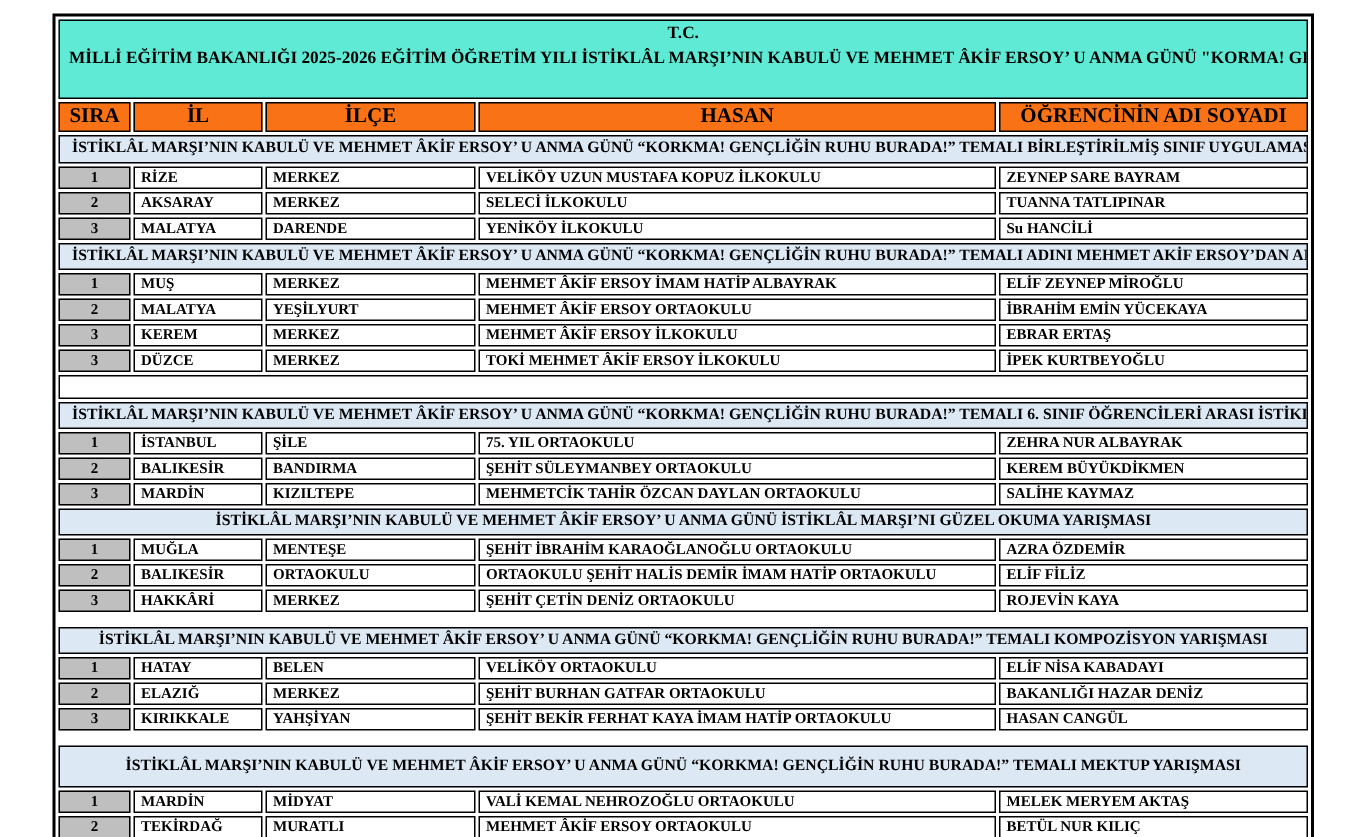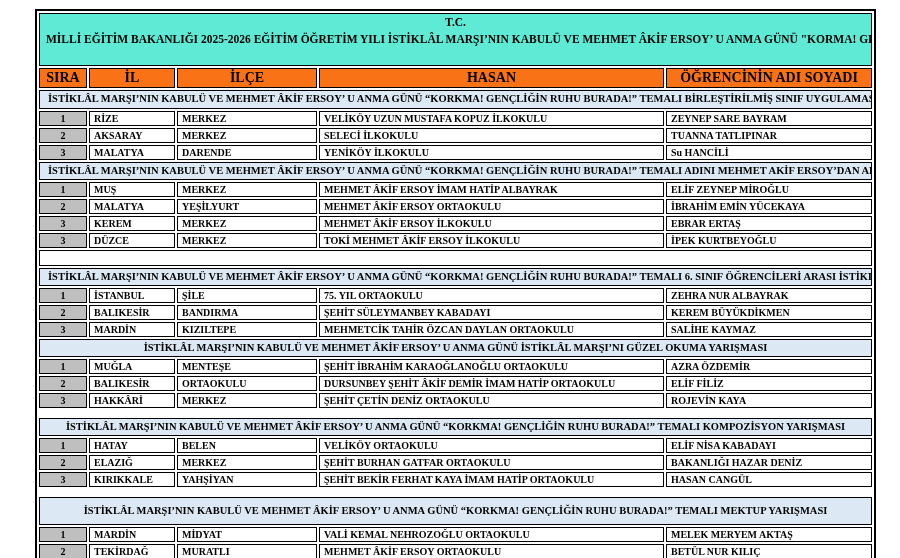--- a/index.html
+++ b/index.html
@@ -183,21 +183,21 @@
           <td class="cell-sira">1</td>
           <td class="cell">İSTANBUL</td>
           <td class="cell">ŞİLE</td>
           <td class="cell">75. YIL ORTAOKULU</td>
           <td class="cell">ZEHRA NUR ALBAYRAK</td>
         </tr>
         <tr>
           <td class="cell-sira">2</td>
           <td class="cell">BALIKESİR</td>
           <td class="cell">BANDIRMA</td>
-          <td class="cell">ŞEHİT SÜLEYMANBEY KABADAYI</td>
+          <td class="cell">ŞEHİT SÜLEYMANBEY ORTAOKULU</td>
           <td class="cell">KEREM BÜYÜKDİKMEN</td>
         </tr>
         <tr>
           <td class="cell-sira">3</td>
           <td class="cell">MARDİN</td>
           <td class="cell">KIZILTEPE</td>
           <td class="cell">MEHMETCİK TAHİR ÖZCAN DAYLAN ORTAOKULU</td>
           <td class="cell">SALİHE KAYMAZ</td>
         </tr>
         <tr>
@@ -207,21 +207,21 @@
           <td class="cell-sira">1</td>
           <td class="cell">MUĞLA</td>
           <td class="cell">MENTEŞE</td>
           <td class="cell">ŞEHİT İBRAHİM KARAOĞLANOĞLU ORTAOKULU</td>
           <td class="cell">AZRA ÖZDEMİR</td>
         </tr>
         <tr>
           <td class="cell-sira">2</td>
           <td class="cell">BALIKESİR</td>
           <td class="cell">ORTAOKULU</td>
-          <td class="cell">DURSUNBEY ŞEHİT ÂKİF DEMİR İMAM HATİP ORTAOKULU</td>
+          <td class="cell">ORTAOKULU ŞEHİT HALİS DEMİR İMAM HATİP ORTAOKULU</td>
           <td class="cell">ELİF FİLİZ</td>
         </tr>
         <tr>
           <td class="cell-sira">3</td>
           <td class="cell">HAKKÂRİ</td>
           <td class="cell">MERKEZ</td>
           <td class="cell">ŞEHİT ÇETİN DENİZ ORTAOKULU</td>
           <td class="cell">ROJEVİN KAYA</td>
         </tr>
         <tr class="spacer-plain">

